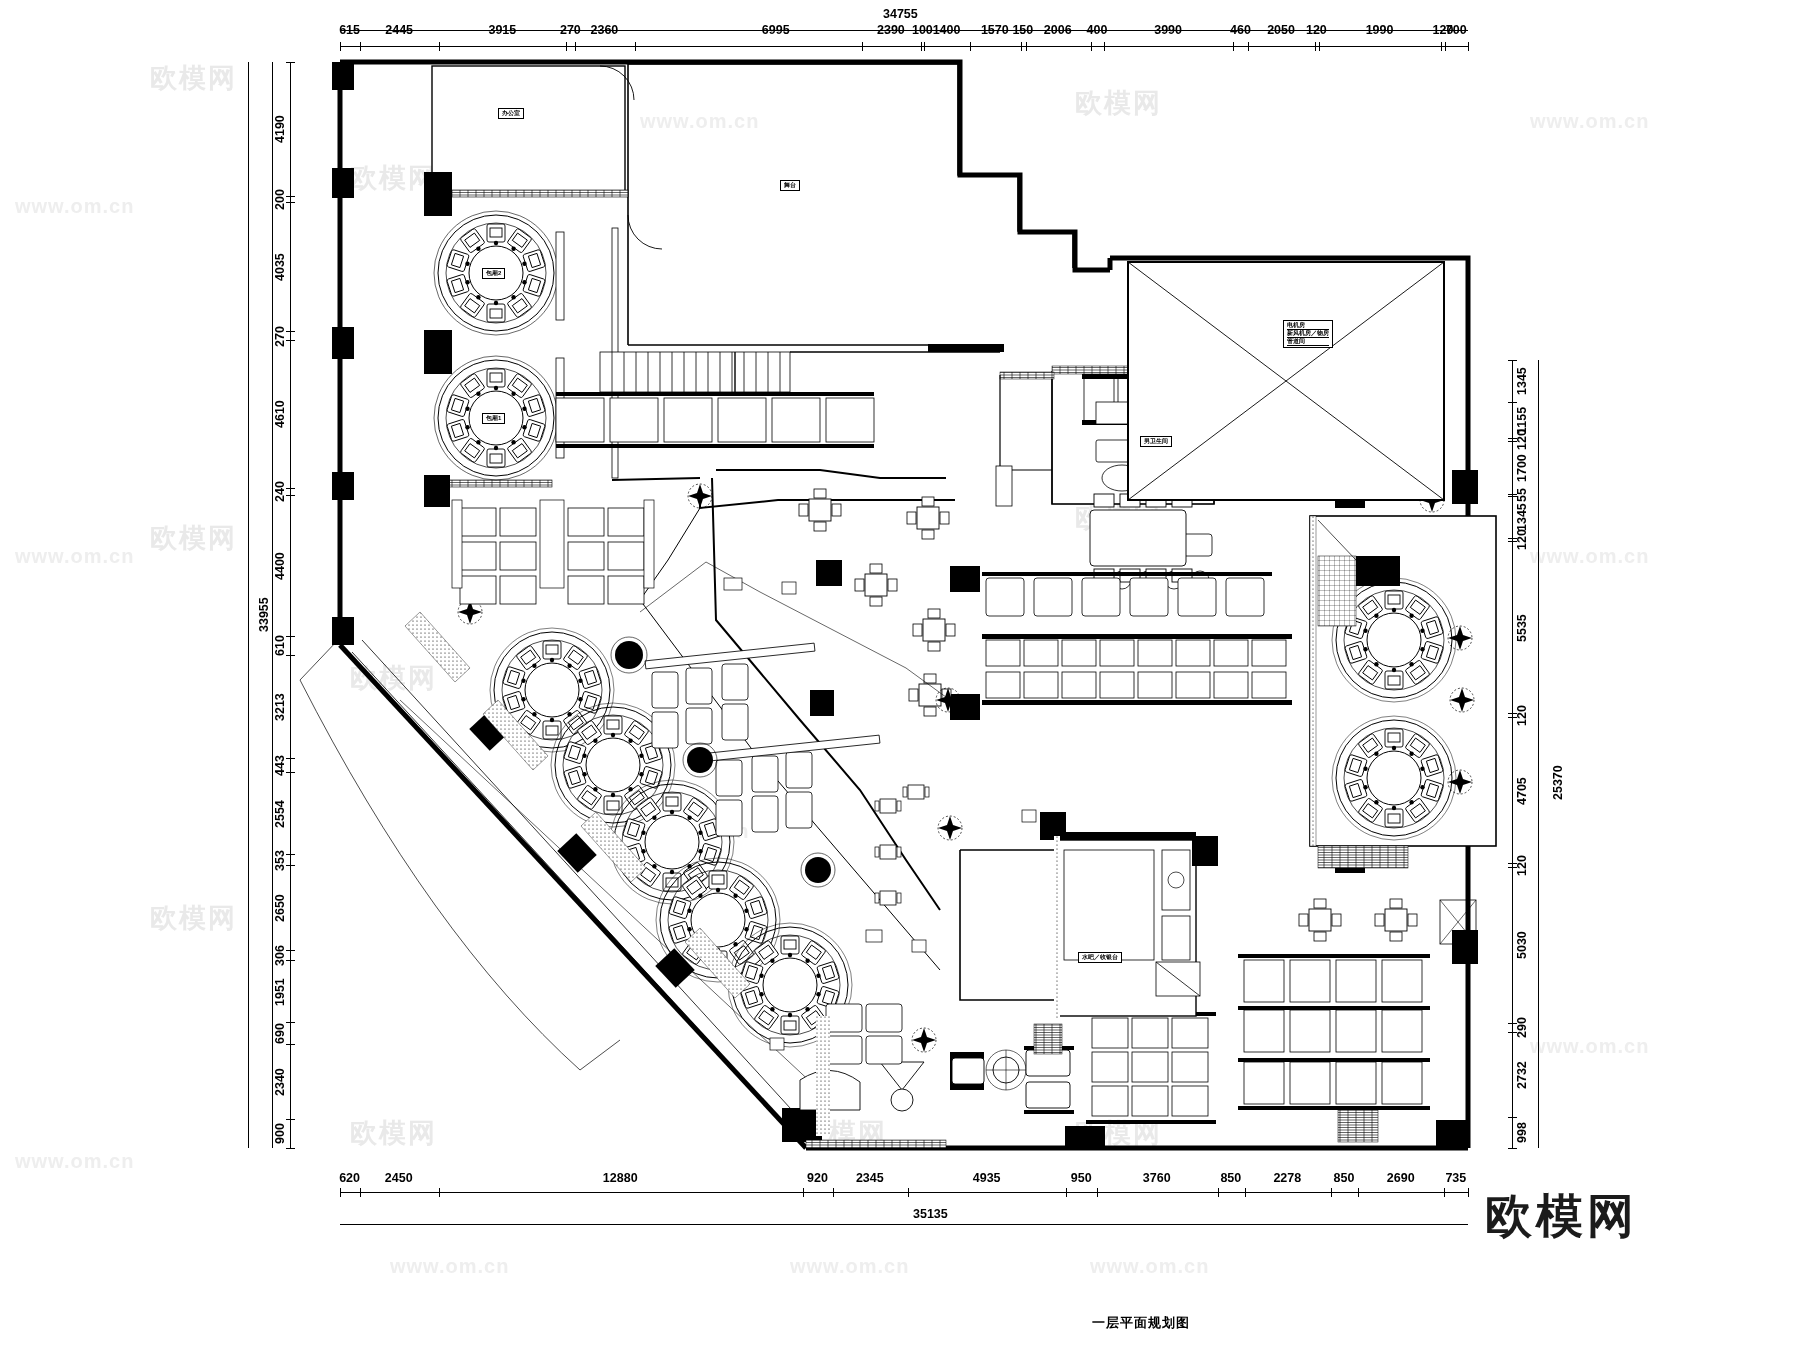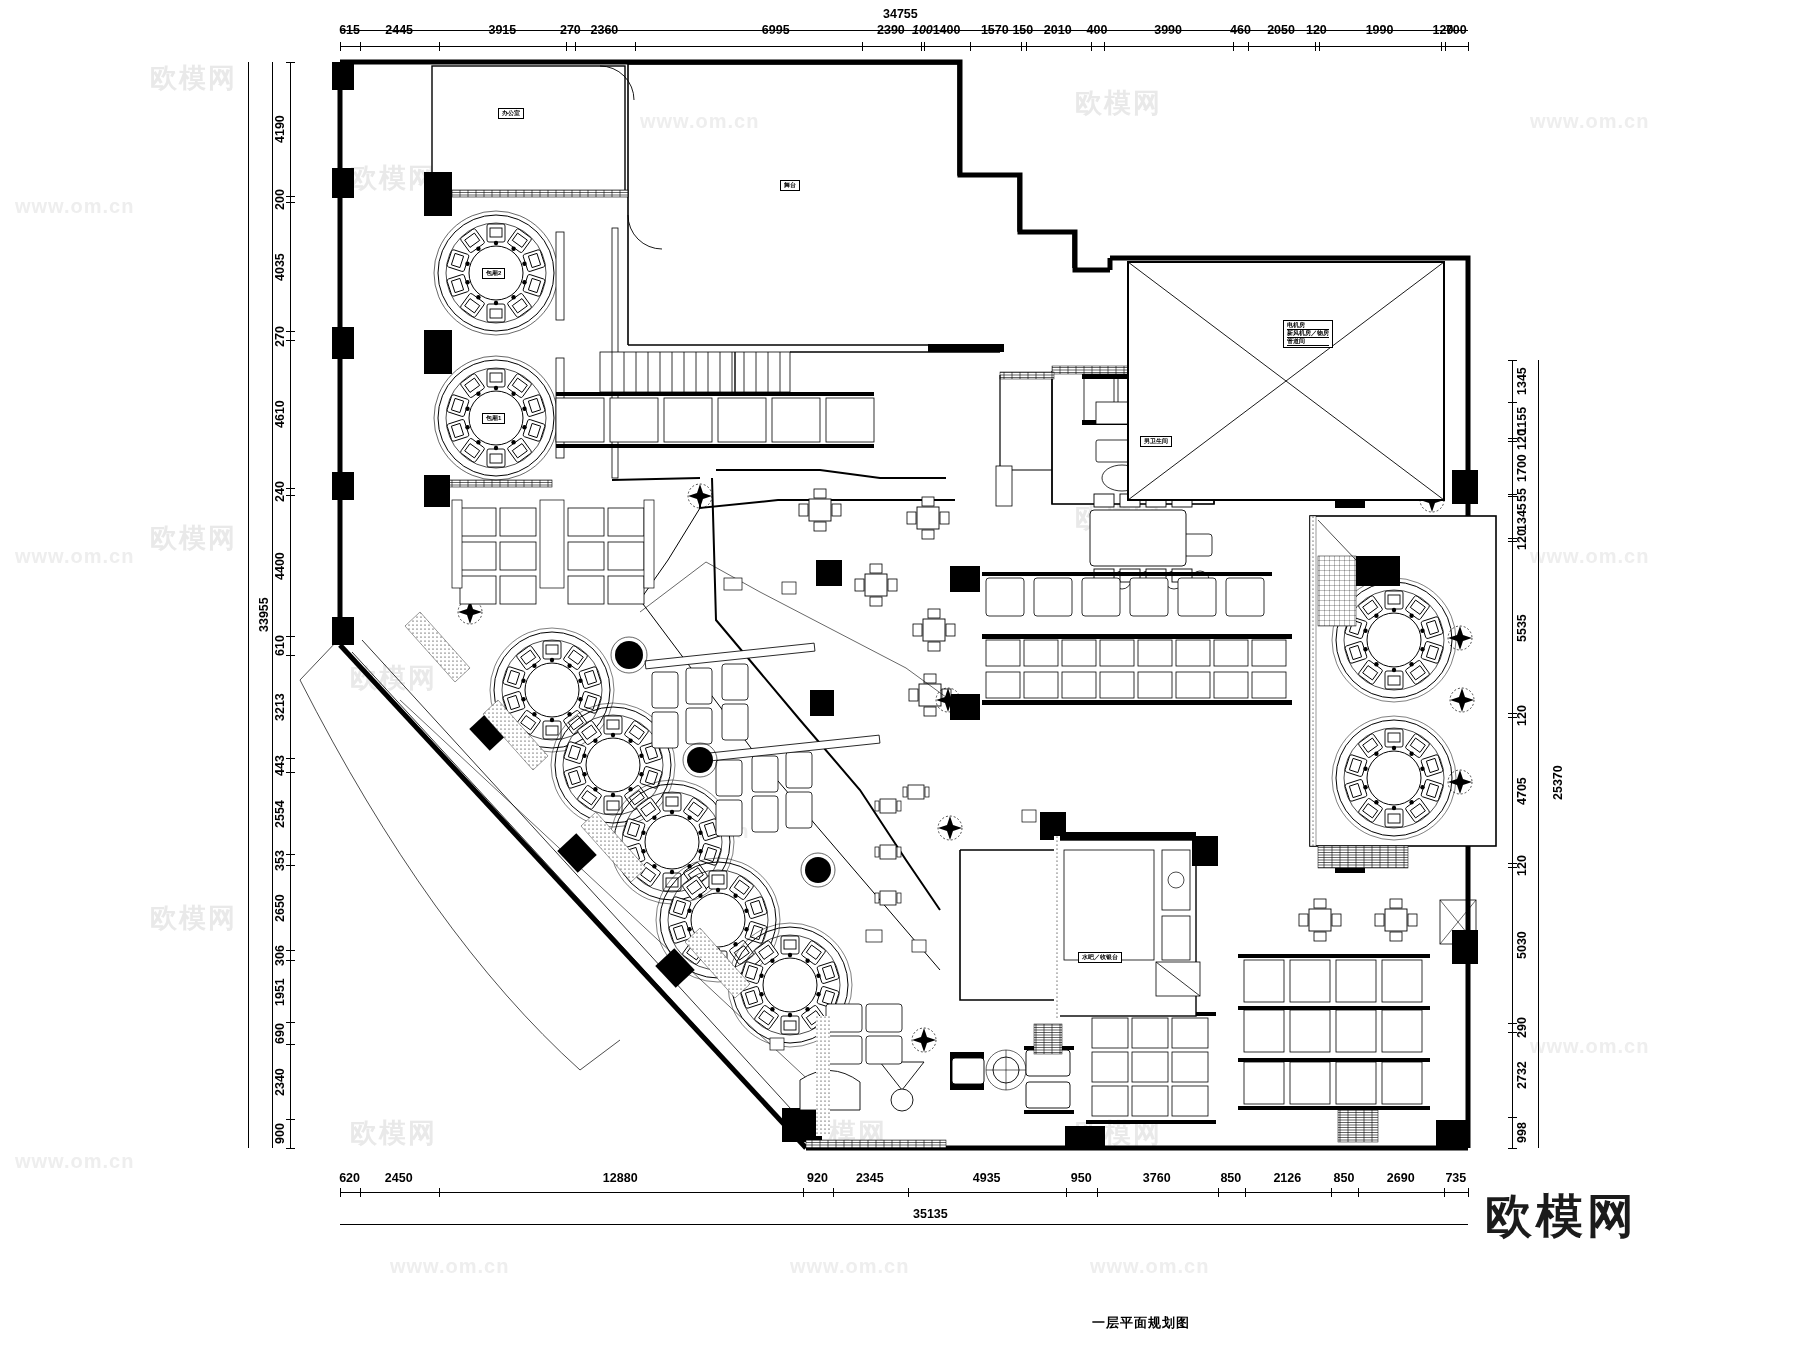--- a/index.html
+++ b/index.html
@@ -609,29 +609,29 @@
         <div class="dimtxt" style="left: 488.447px; top: 24px;">3915</div>
         <div class="tick" style="left: 575.142px; top: 42px;"></div>
         <div class="dimtxt" style="left: 559.96px; top: 24px;">270</div>
         <div class="tick" style="left: 634.698px; top: 42px;"></div>
         <div class="dimtxt" style="left: 590.52px; top: 24px;">2360</div>
         <div class="tick" style="left: 861.726px; top: 42px;"></div>
         <div class="dimtxt" style="left: 733.812px; top: 24px; padding-left: 28px;">6995</div>
         <div class="tick" style="left: 921.12px; top: 42px;"></div>
         <div class="dimtxt" style="left: 877.023px; top: 24px;">2390</div>
         <div class="tick" style="left: 924.366px; top: 42px;"></div>
-        <div class="dimtxt" style="left: 911.943px; top: 24px; font-style: italic;">100</div>
+        <div class="dimtxt" style="left: 911.943px; top: 24px;">100</div>
         <div class="tick" style="left: 969.804px; top: 42px;"></div>
         <div class="dimtxt" style="left: 932.685px; top: 24px;">1400</div>
         <div class="tick" style="left: 1020.76px; top: 42px;"></div>
         <div class="dimtxt" style="left: 980.882px; top: 24px;">1570</div>
         <div class="tick" style="left: 1025.63px; top: 42px;"></div>
         <div class="dimtxt" style="left: 1012.39px; top: 24px;">150</div>
         <div class="tick" style="left: 1090.86px; top: 42px;"></div>
-        <div class="dimtxt" style="left: 1043.85px; top: 24px;">2010</div>
+        <div class="dimtxt" style="left: 1043.85px; top: 24px;">2006</div>
         <div class="tick" style="left: 1103.85px; top: 42px;"></div>
         <div class="dimtxt" style="left: 1086.56px; top: 24px;">400</div>
         <div class="tick" style="left: 1233.34px; top: 42px;"></div>
         <div class="dimtxt" style="left: 1154.2px; top: 24px;">3990</div>
         <div class="tick" style="left: 1248.27px; top: 42px;"></div>
         <div class="dimtxt" style="left: 1230.01px; top: 24px;">460</div>
         <div class="tick" style="left: 1314.81px; top: 42px;"></div>
         <div class="dimtxt" style="left: 1267.14px; top: 24px;">2050</div>
         <div class="tick" style="left: 1318.7px; top: 42px;"></div>
         <div class="dimtxt" style="left: 1305.96px; top: 24px;">120</div>
@@ -661,21 +661,21 @@
         <div class="dimtxt" style="left: 855.89px; top: 1172px;">2345</div>
         <div class="tick" style="left: 1066.37px; top: 1188px;"></div>
         <div class="dimtxt" style="left: 972.751px; top: 1172px;">4935</div>
         <div class="tick" style="left: 1096.87px; top: 1188px;"></div>
         <div class="dimtxt" style="left: 1070.82px; top: 1172px;">950</div>
         <div class="tick" style="left: 1217.58px; top: 1188px;"></div>
         <div class="dimtxt" style="left: 1142.83px; top: 1172px;">3760</div>
         <div class="tick" style="left: 1244.87px; top: 1188px;"></div>
         <div class="dimtxt" style="left: 1220.43px; top: 1172px;">850</div>
         <div class="tick" style="left: 1330.75px; top: 1188px;"></div>
-        <div class="dimtxt" style="left: 1273.41px; top: 1172px;">2126</div>
+        <div class="dimtxt" style="left: 1273.41px; top: 1172px;">2278</div>
         <div class="tick" style="left: 1358.04px; top: 1188px;"></div>
         <div class="dimtxt" style="left: 1333.6px; top: 1172px;">850</div>
         <div class="tick" style="left: 1444.4px; top: 1188px;"></div>
         <div class="dimtxt" style="left: 1386.82px; top: 1172px;">2690</div>
         <div class="tick" style="left: 1468px; top: 1188px;"></div>
         <div class="dimtxt" style="left: 1445.4px; top: 1172px;">735</div>
         <div class="tick" style="left: 340px; top: 1188px;"></div>
       </div>
     <div class="dimtxt" style="left:913px;top:1208px;">35135</div>
   </div>

